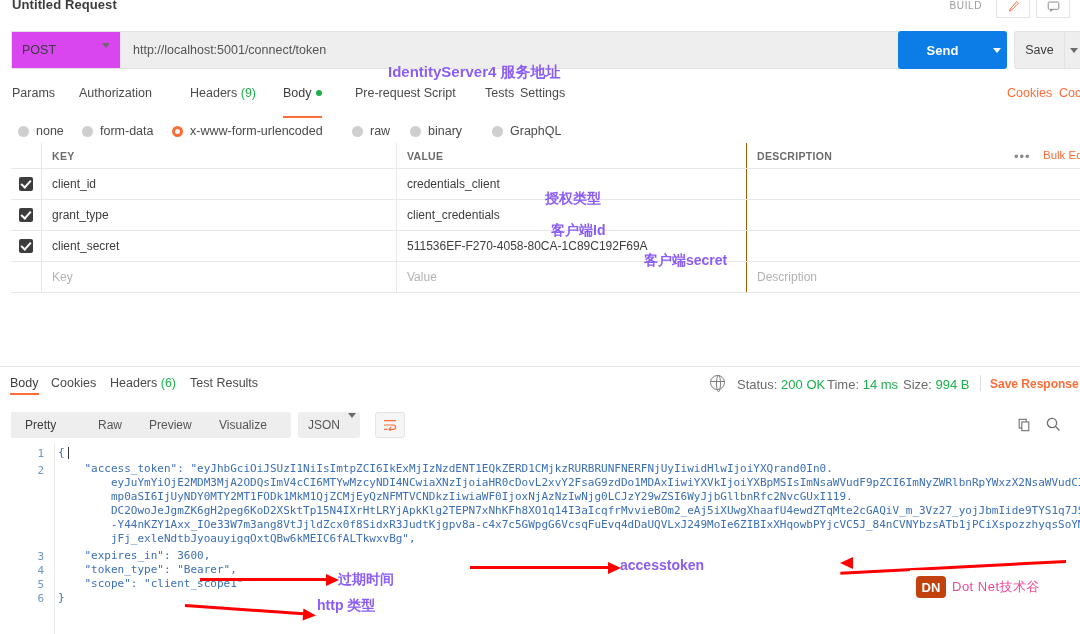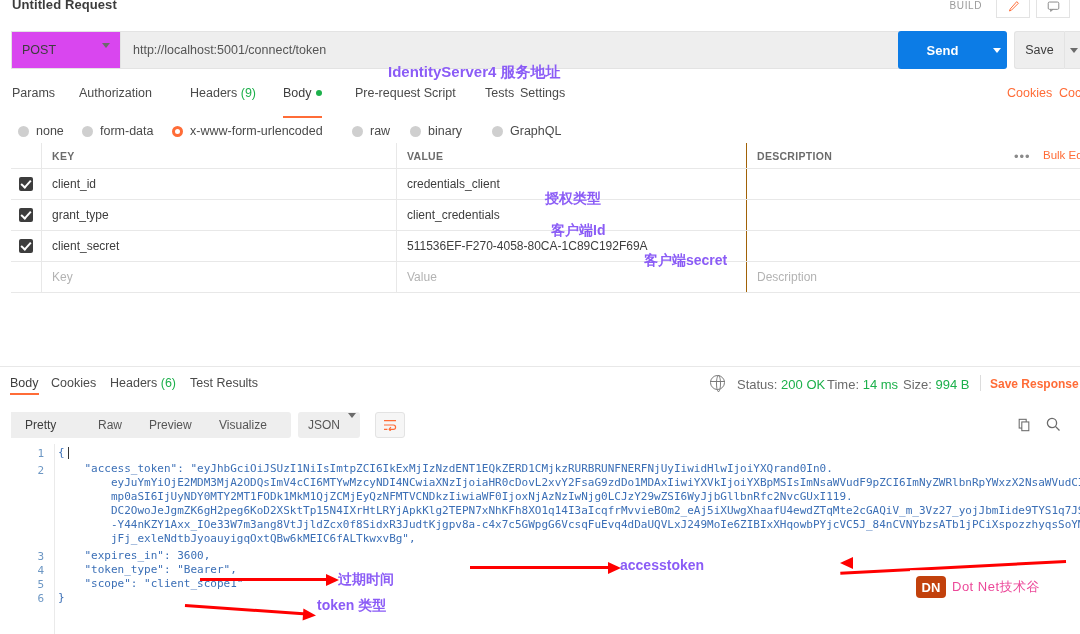--- a/index.html
+++ b/index.html
@@ -453,21 +453,21 @@
   <div class="anno" style="left:545px; top:190px; font-size:14px;">授权类型</div>
 
   <div class="anno" style="left:551px; top:222px; font-size:14px;">客户端Id</div>
 
   <div class="anno" style="left:644px; top:252px; font-size:14px;">客户端secret</div>
 
   <div class="anno" style="left:620px; top:557px; font-size:14px;">accesstoken</div>
 
   <div class="anno" style="left:338px; top:571px; font-size:14px;">过期时间</div>
 
-  <div class="anno" style="left:317px; top:597px; font-size:14px;">token 类型</div>
+  <div class="anno" style="left:317px; top:597px; font-size:14px;">http 类型</div>
 
   <div class="arrow" style="left:470px; top:566px; width:150px;">
     <div class="shaft" style="width:140px;"></div>
       <div class="head" style="left:138px;"></div>
   </div>
   <div class="arrow" style="left:840px; top:560px; width:245px;">
     <div class="shaft" style="width:226px; transform:rotate(-3deg); transform-origin:right center;"></div>
     <div class="head" style="left:0px; top:-3px; transform:rotate(180deg);"></div>
   </div>
   <div class="arrow" style="left:200px; top:578px; width:140px;">

